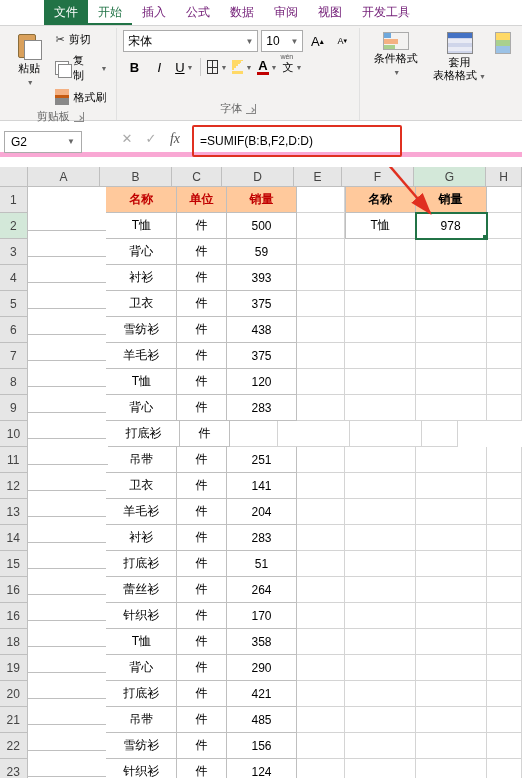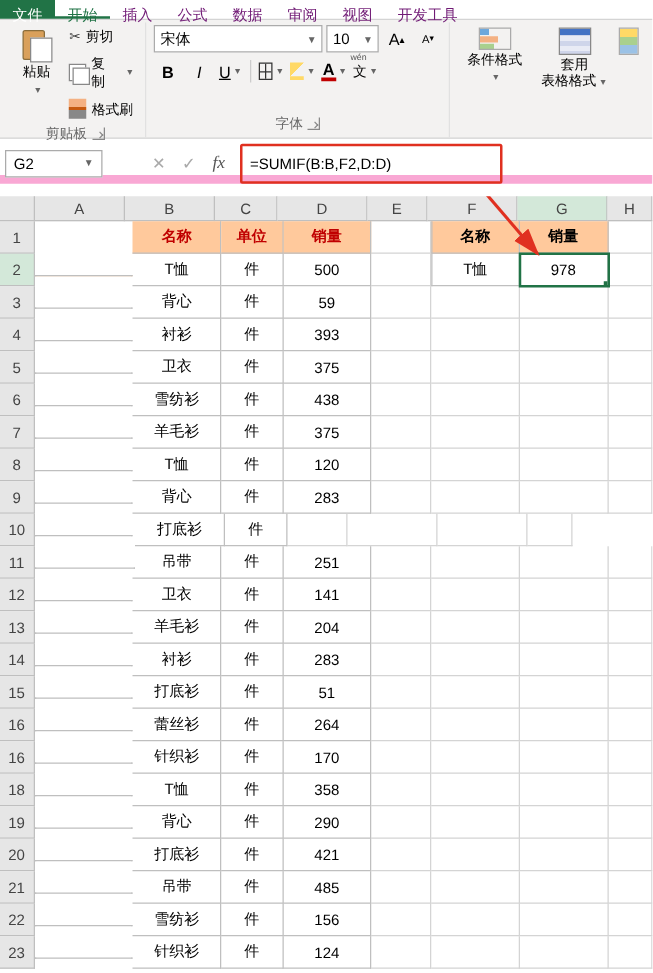--- a/index.html
+++ b/index.html
@@ -1,19 +1,19 @@
 <!DOCTYPE html>
 <html><head>
 <meta charset="utf-8">
 <style>
 * { margin: 0; padding: 0; box-sizing: border-box; font-family: "Microsoft YaHei", "SimSun", sans-serif; }
 body { background: #fff; width: 522px; height: 778px; overflow: hidden; font-size: 12px; }
 
 
-.tabs { display: flex; background: #fff; height: 16px; border-bottom: 1px solid #d4d4d4; }
+.tabs { display: flex; background: #fff; height: 26px; border-bottom: 1px solid #d4d4d4; padding-left: 44px; }
 .tab { padding: 4px 10px; font-size: 12px; cursor: pointer; }
 .tab.file { background: #217346; color: #fff; }
 .tab.active { background: #fff; color: #217346; border-bottom: 2px solid #217346; }
 .tab:not(.file):not(.active) { color: #701a75; }
 
 
 .ribbon { display: flex; background: #f3f2f1; height: 95px; border-bottom: 1px solid #d4d4d4; padding: 2px 4px 0; }
 .group { display: flex; flex-direction: column; align-items: center; padding: 2px 6px; border-right: 1px solid #e1e1e1; position: relative; }
 .group-body { flex: 1; display: flex; align-items: flex-start; gap: 4px; }
 .group-label { font-size: 11px; color: #666; padding: 2px 0; display: flex; align-items: center; gap: 4px; }
@@ -29,21 +29,21 @@
 
 .font-row { display: flex; gap: 3px; align-items: center; }
 .combo { background: #fff; border: 1px solid #ababab; height: 22px; display: flex; align-items: center; padding: 0 4px; font-size: 12px; }
 .combo .dd { margin-left: auto; font-size: 8px; color: #666; }
 .fname { width: 135px; } .fsize { width: 42px; }
 .btn-icon { width: 22px; height: 22px; display: inline-flex; align-items: center; justify-content: center; border: 1px solid transparent; cursor: pointer; font-size: 13px; }
 .underline-text { text-decoration: underline; }
 .dd-tiny { font-size: 7px; color: #666; margin-left: 2px; }
 
 
-.fbar-row { display: flex; align-items: center; height: 26px; border-bottom: 7px solid #f9a8d4; background:#fff; }
+.fbar-row { display: flex; height: 26px; border-bottom: 5px solid #f9a8d4; background:#fff; }
 .namebox-wrap { display:flex; align-items:center; }
 .namebox { width: 78px; height: 22px; border: 1px solid #ababab; padding: 0 6px; font-size: 12px; display:flex; align-items:center; margin: 0 4px; background:#fff;}
 .namebox .dd { margin-left:auto; font-size:8px; color:#666;}
 .fbar-btns { display:flex; gap:2px; padding:0 10px; color:#aaa; }
 .fbar-btn { width: 22px; text-align:center; cursor:pointer; font-size:13px;}
 .fx { font-style: italic; font-family: "Times New Roman", serif; color:#555; font-size:14px;}
 .formula-input-wrap { flex:1; position:relative; height:100%; display:flex; align-items:center;}
 .formula-box { position:absolute; left:-4px; top:-6px; right:120px; height:32px; border:2px solid #e03020; border-radius:2px; display:flex; align-items:center; padding:0 6px; font-size:12px; background:transparent;}
 .formula-box .cnt { background:#fff;}
 

